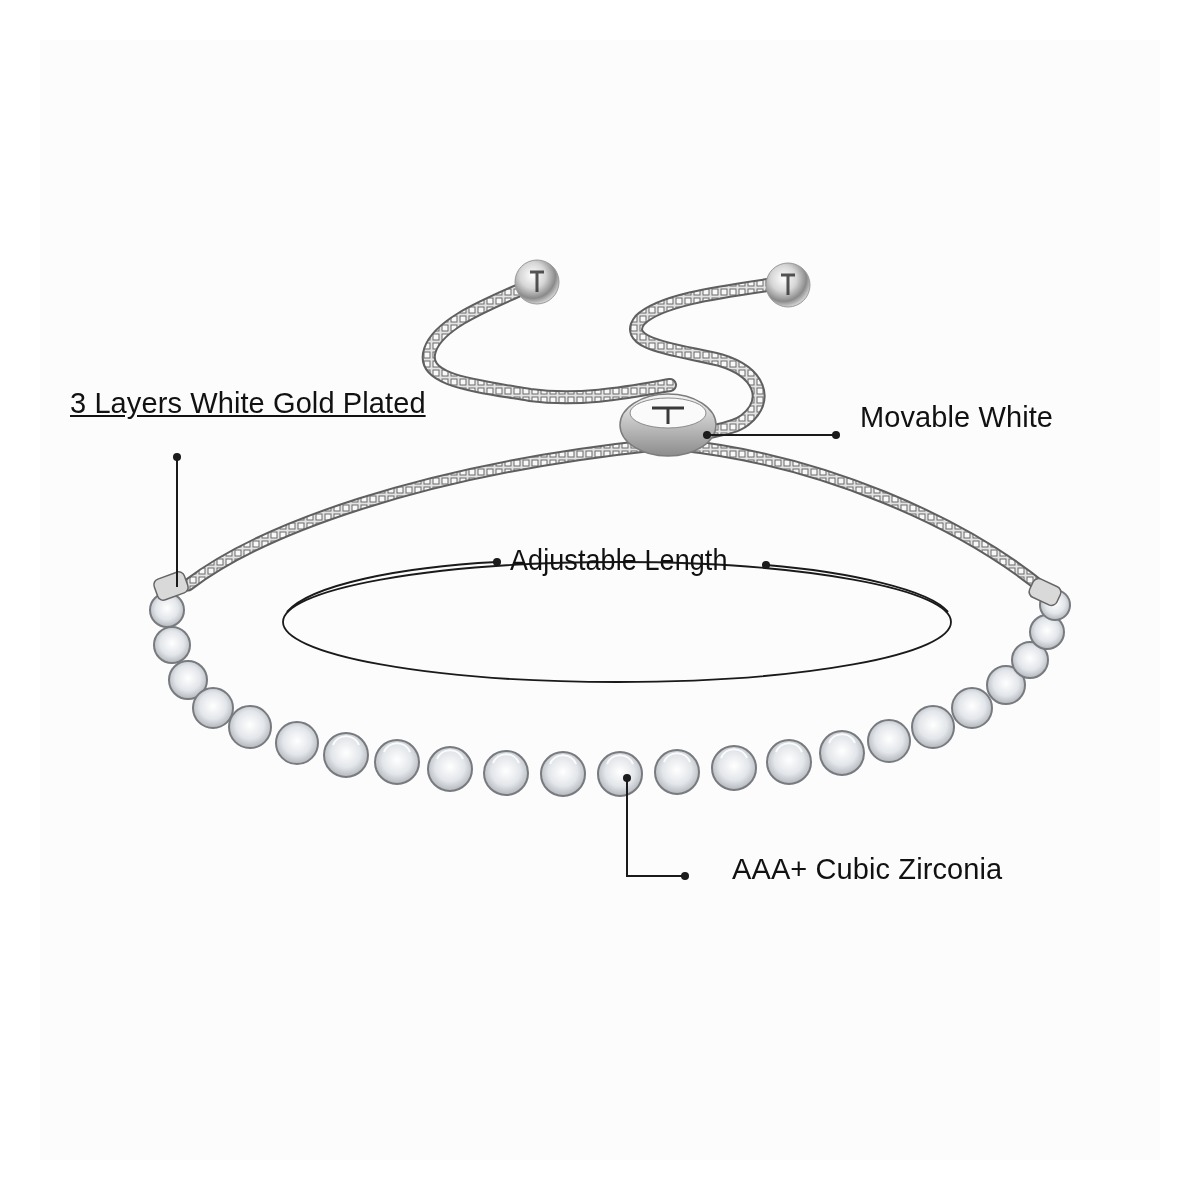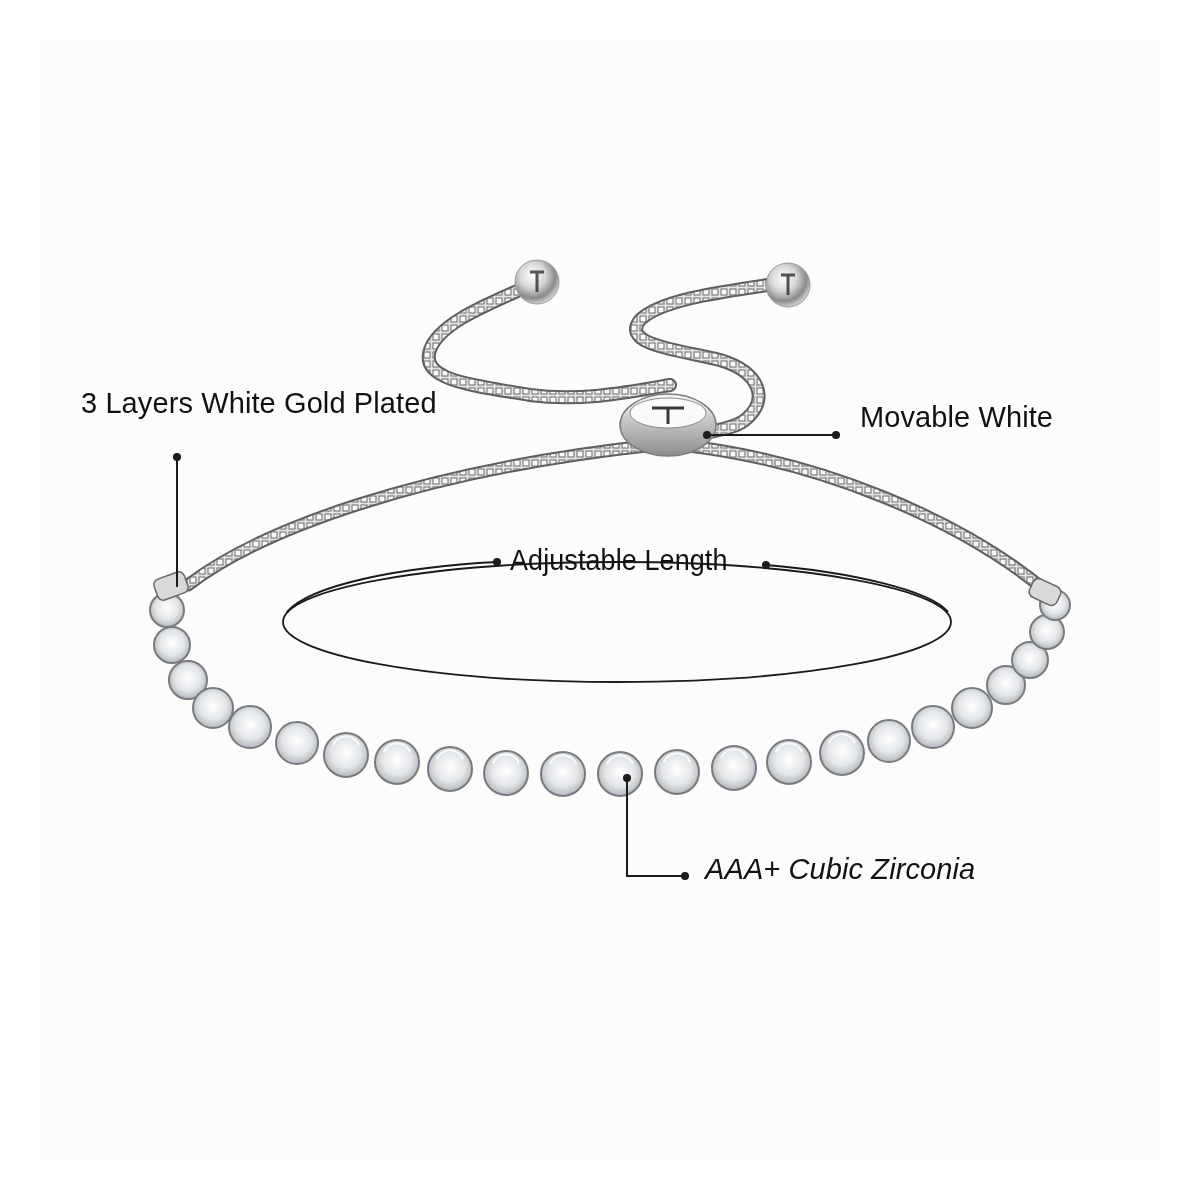--- a/index.html
+++ b/index.html
@@ -3,24 +3,24 @@
   <meta charset="utf-8">
   <style>
     html, body { margin: 0; padding: 0; background: #ffffff; }
     body { width: 1200px; height: 1200px; position: relative; overflow: hidden;
            font-family: "Liberation Sans", sans-serif; }
     .panel { position: absolute; left: 40px; top: 40px; width: 1120px; height: 1120px;
              background: #fcfcfc; }
     svg.art { position: absolute; left: 0; top: 0; width: 1200px; height: 1200px; }
     .label { position: absolute; color: #111111; font-size: 29px; white-space: nowrap;
              letter-spacing: 0.1px; line-height: 1; }
-    .lbl-gold   { left: 81px;  top: 389px; }
+    .lbl-gold   { left: 70px;  top: 389px; text-decoration: underline; }
     .lbl-clasp  { left: 860px; top: 403px; }
     .lbl-length { left: 510px; top: 546px; transform: scaleX(0.93); transform-origin: left top; }
-    .lbl-cz     { left: 705px; top: 855px; font-style: italic; }
+    .lbl-cz     { left: 732px; top: 855px; }
   </style>
 </head>
 <body>
 
 <div class="panel"></div>
 
 <svg class="art" viewBox="0 0 1200 1200" xmlns="http://www.w3.org/2000/svg">
   <defs>
     <radialGradient id="ballGrad" cx="40%" cy="35%" r="65%">
       <stop offset="0%" stop-color="#ffffff"></stop>

